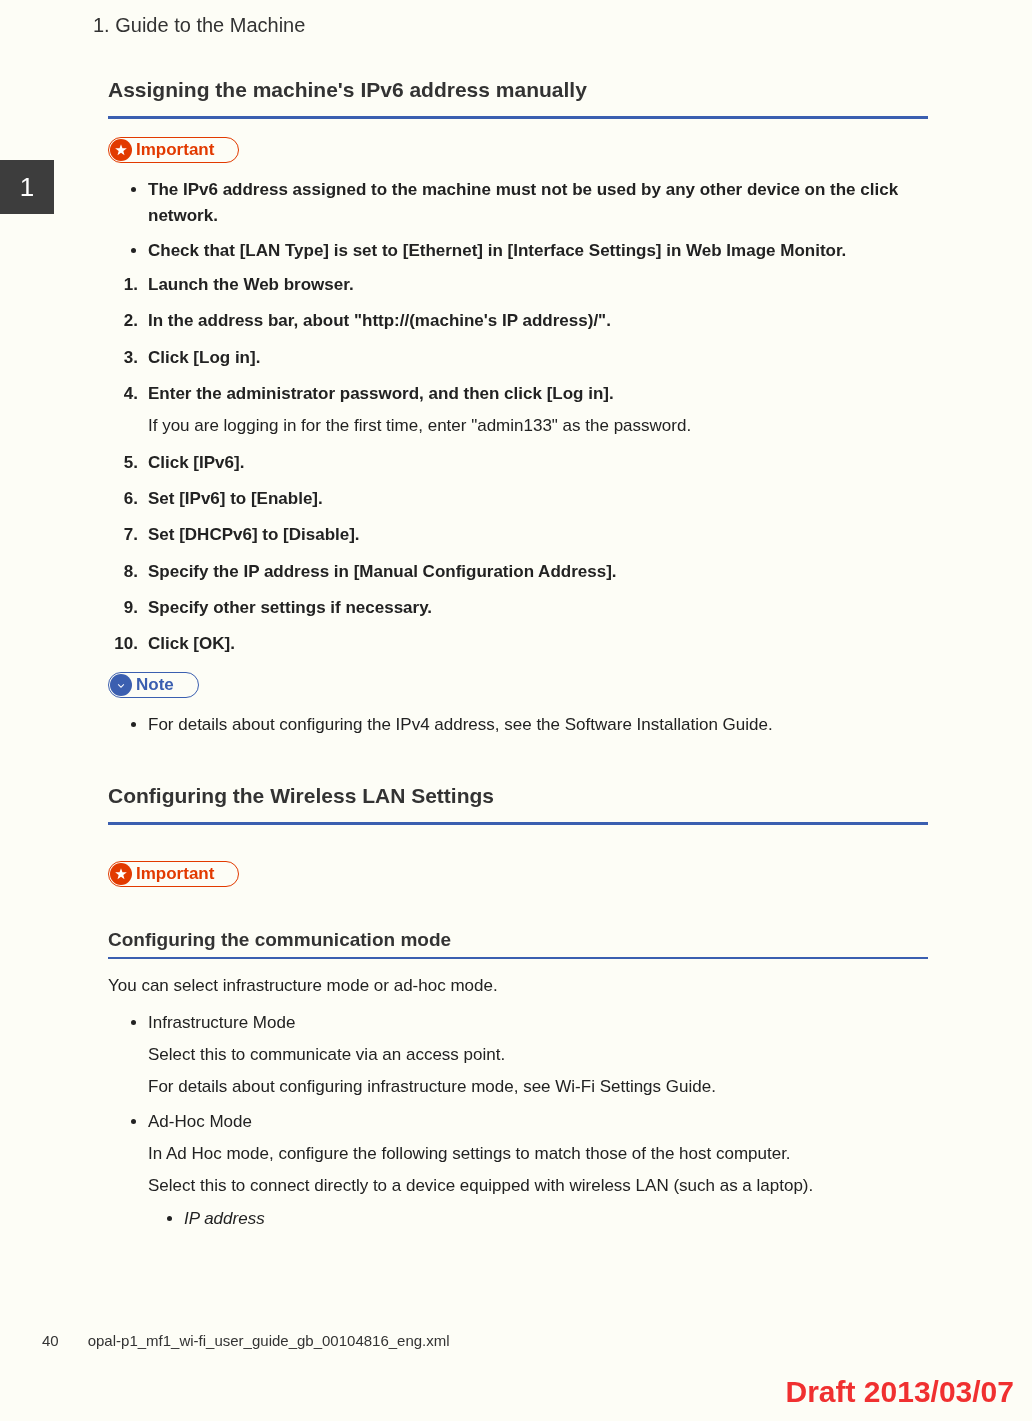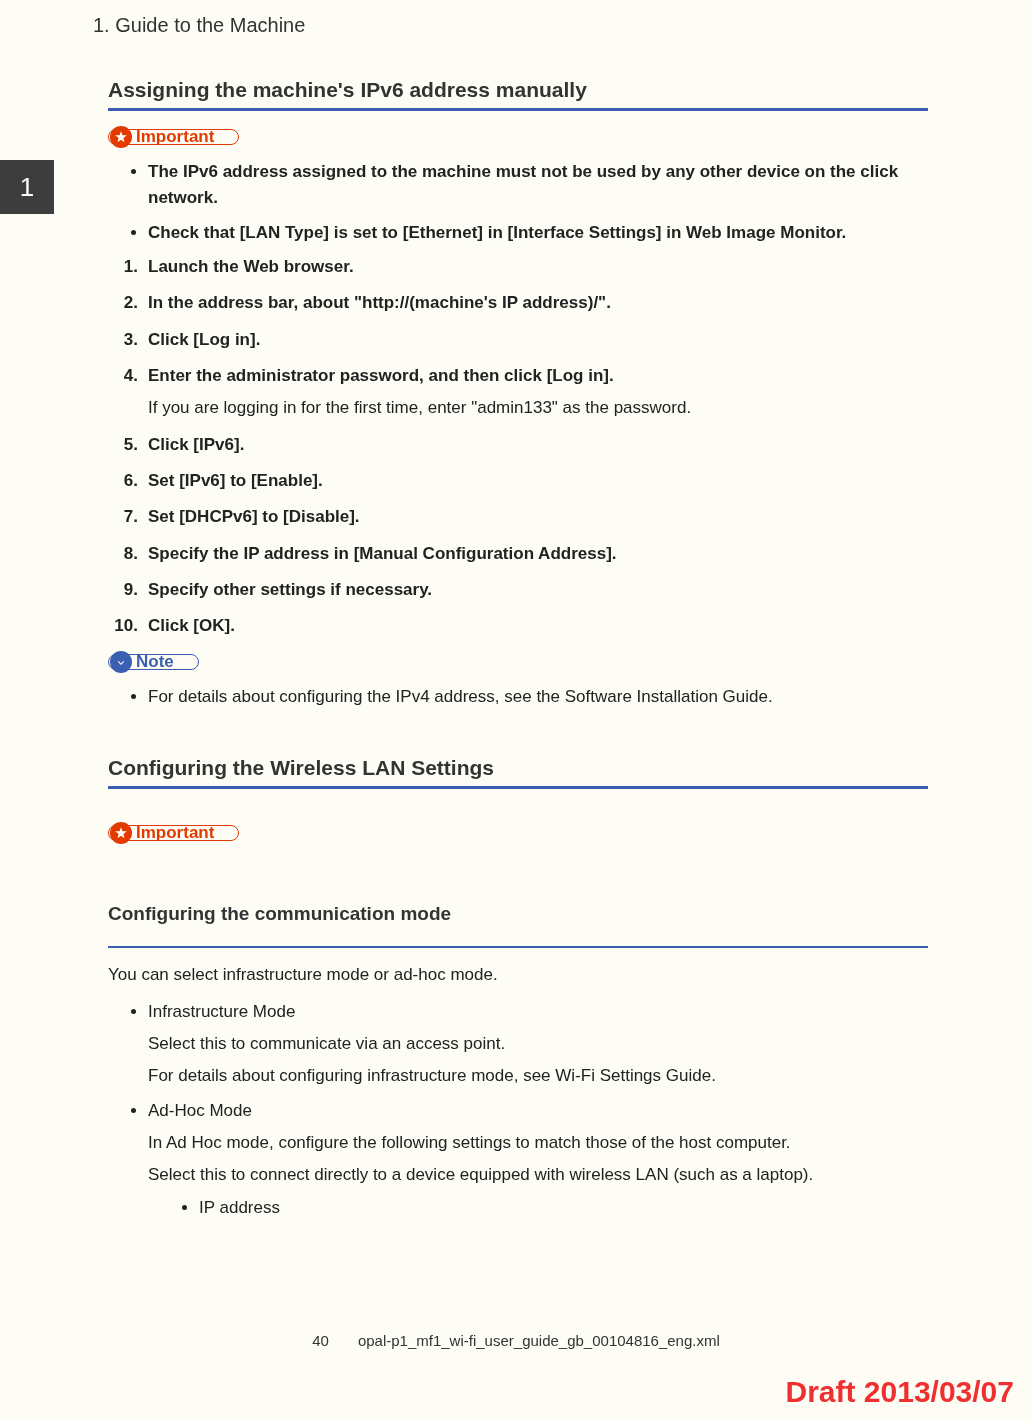--- a/index.html
+++ b/index.html
@@ -34,41 +34,41 @@
   .content {
     position: absolute;
     top: 78px;
     left: 108px;
     width: 820px;
   }
   .section-h2 {
     font-size: 21px;
     font-weight: bold;
     color: #333;
-    padding-bottom: 6px;
+    padding-bottom: 14px;
     border-bottom: 3px solid #3b5fb0;
     margin-bottom: 14px;
     margin-top: 0;
   }
   .section-h2.spaced { margin-top: 46px; }
   .section-h3 {
     font-size: 19px;
     font-weight: bold;
     color: #333;
-    padding-bottom: 21px;
+    padding-bottom: 6px;
     border-bottom: 2px solid #3b5fb0;
     margin-bottom: 14px;
-    margin-top: 48px;
+    margin-top: 28px;
   }
   .callout {
     display: inline-flex;
     align-items: center;
     border: 1.5px solid;
     border-radius: 14px;
-    height: 16px;
+    height: 26px;
     padding-right: 24px;
     margin-top: 4px;
     margin-bottom: 14px;
   }
   .callout.important { border-color: #e23a00; }
   .callout.note { border-color: #3b5fb0; }
   .callout-icon {
     width: 22px; height: 22px;
     border-radius: 50%;
     display: flex; align-items: center; justify-content: center;
@@ -129,35 +129,36 @@
     font-weight: normal;
     margin-top: 6px;
   }
   .body-p {
     font-size: 17px;
     line-height: 1.55;
     margin-bottom: 10px;
   }
   ul.sub-bullets {
     list-style: disc;
-    margin-left: 51px;
+    margin-left: 36px;
     margin-top: 6px;
+    font-style: italic;
   }
   ul.sub-bullets > li {
     font-weight: normal;
     font-size: 17px;
     line-height: 1.55;
   }
   .footer {
     position: absolute;
     bottom: 72px;
     left: 42px;
     right: 42px;
     display: flex;
-    justify-content: center;
+    justify-content: flex-start;
     font-size: 15px;
     color: #333;
     gap: 29px;
   }
   .draft-stamp {
     position: absolute;
     bottom: 12px;
     right: 18px;
     font-size: 30px;
     font-weight: bold;

